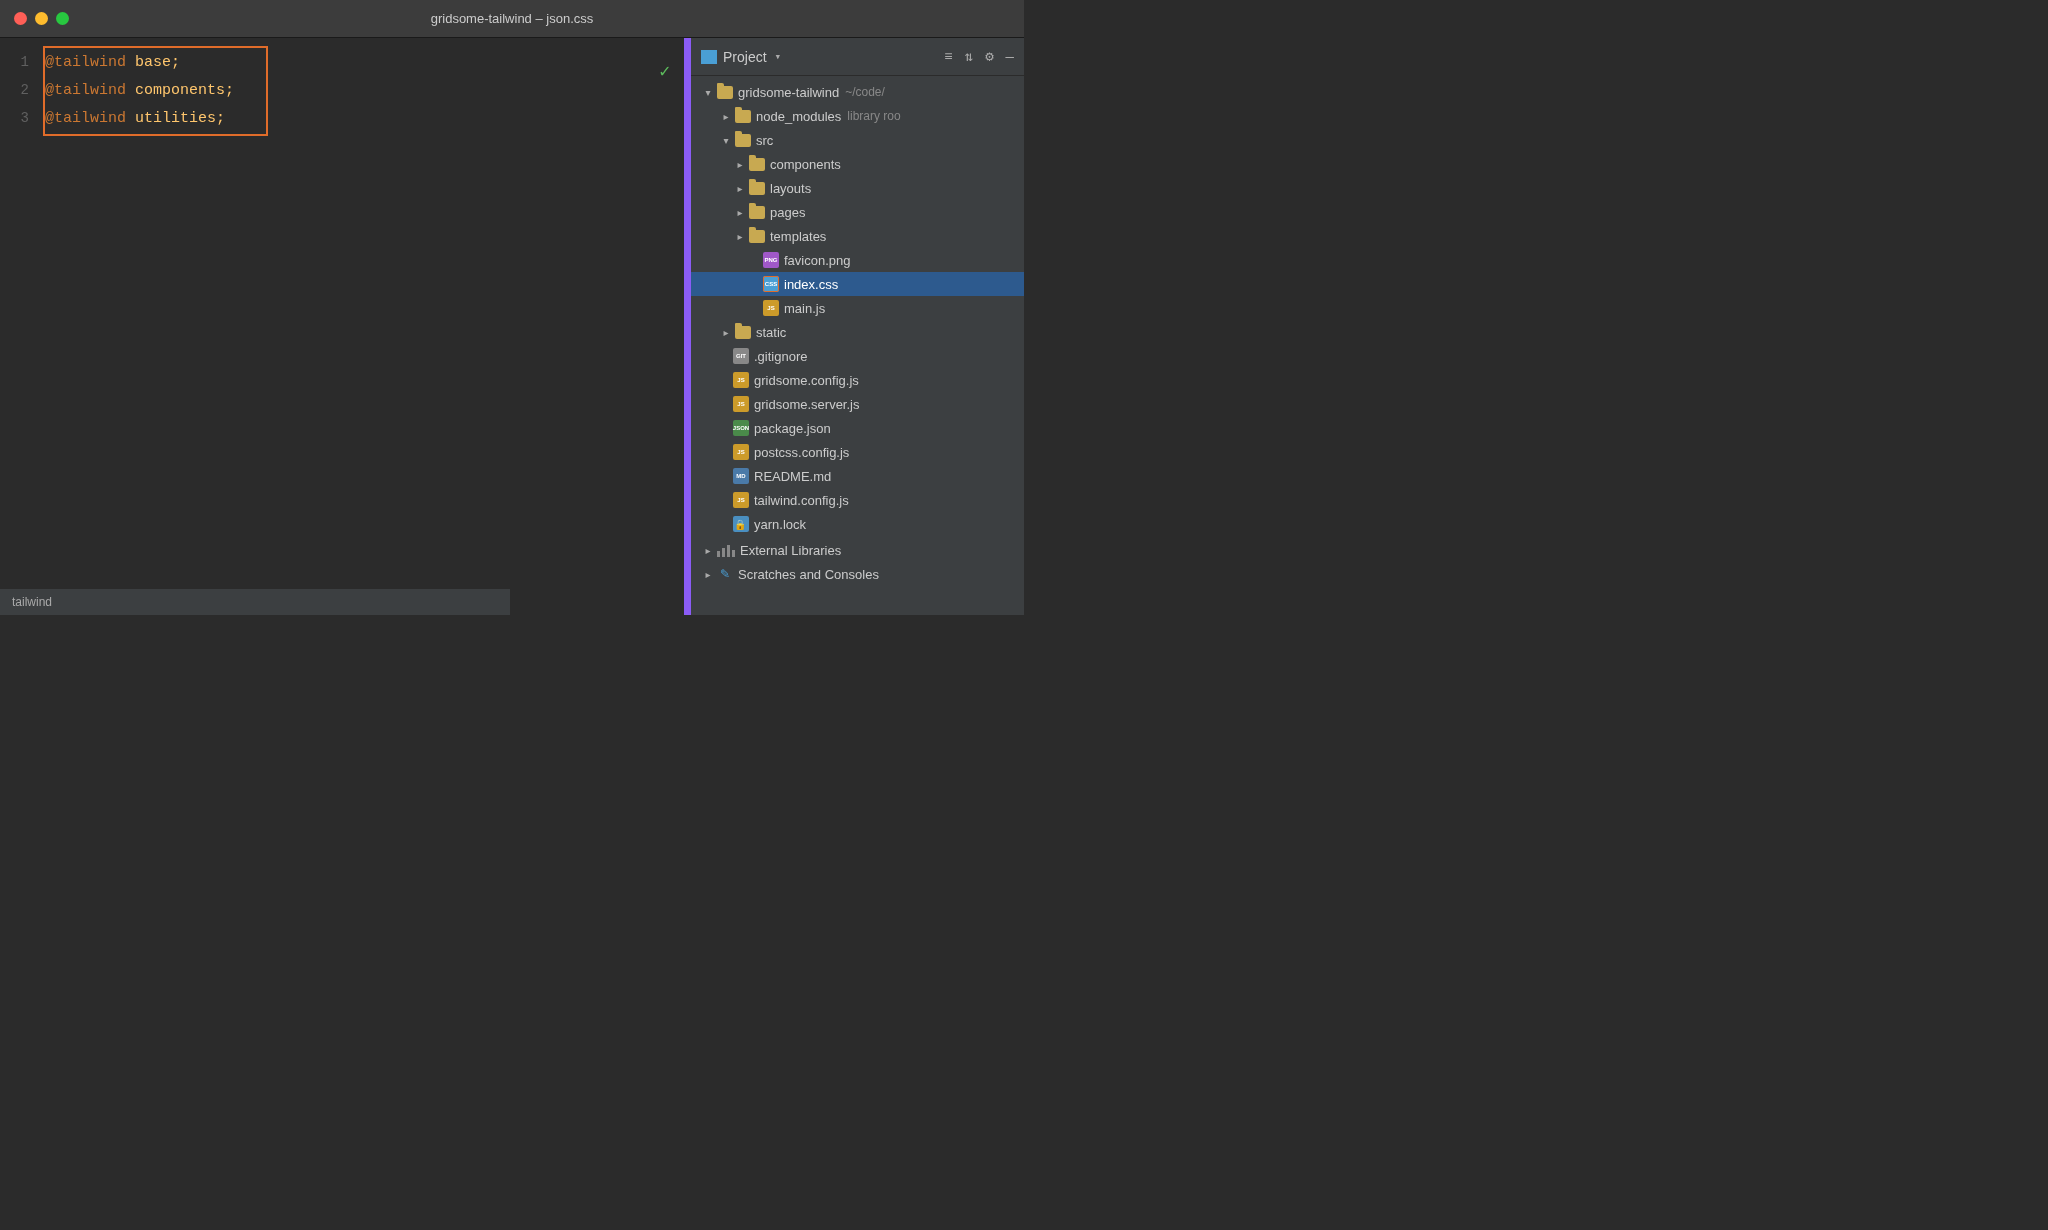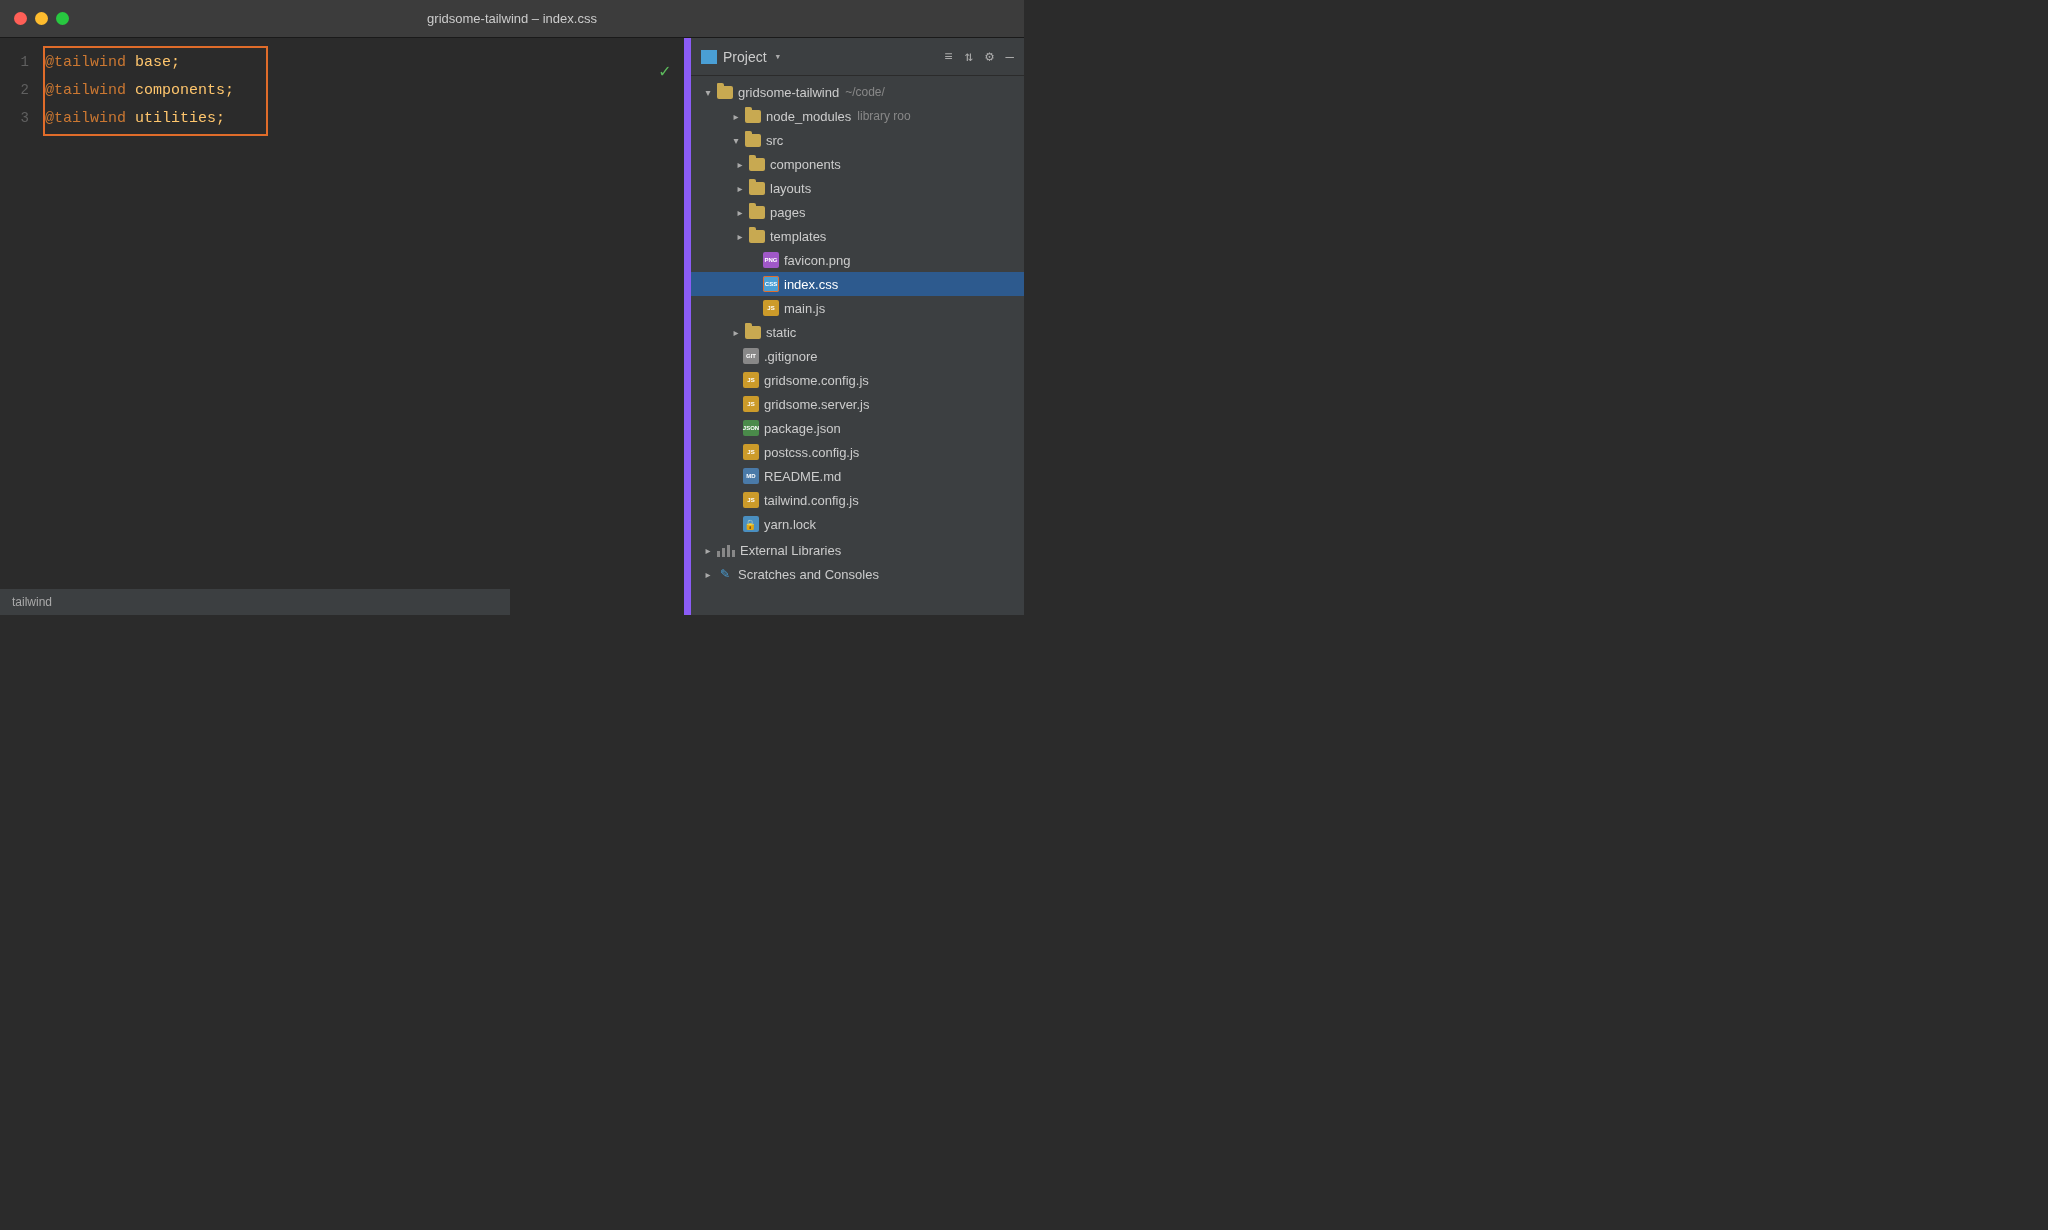--- a/index.html
+++ b/index.html
@@ -203,21 +203,21 @@
 
     .tree-item.selected {
       background: #2d5a8e;
     }
 
     .tree-item.selected .item-label {
       color: #ffffff;
     }
 
     .indent-0 { padding-left: 10px; }
-    .indent-1 { padding-left: 38px; }
+    .indent-1 { padding-left: 28px; }
     .indent-2 { padding-left: 42px; align-items: center; }
     .indent-3 { padding-left: 58px; }
 
     .chevron {
       width: 14px;
       height: 14px;
       display: inline-flex;
       align-items: center;
       justify-content: center;
       font-size: 10px;
@@ -400,21 +400,21 @@
   </style>
 </head>
 <body>
 
 <div class="titlebar">
   <div class="titlebar-buttons">
     <span class="titlebar-btn btn-close"></span>
     <span class="titlebar-btn btn-minimize"></span>
     <span class="titlebar-btn btn-maximize"></span>
   </div>
-  <span class="titlebar-title">gridsome-tailwind – index.css</span>
+  <span class="titlebar-title">gridsome-tailwind – json.css</span>
 </div>
 
 <div class="main-layout">
 
   <div class="editor-area">
 
     <div class="code-selection-box"></div>
 
     <div class="code-line">
       <span class="line-number">1</span>

